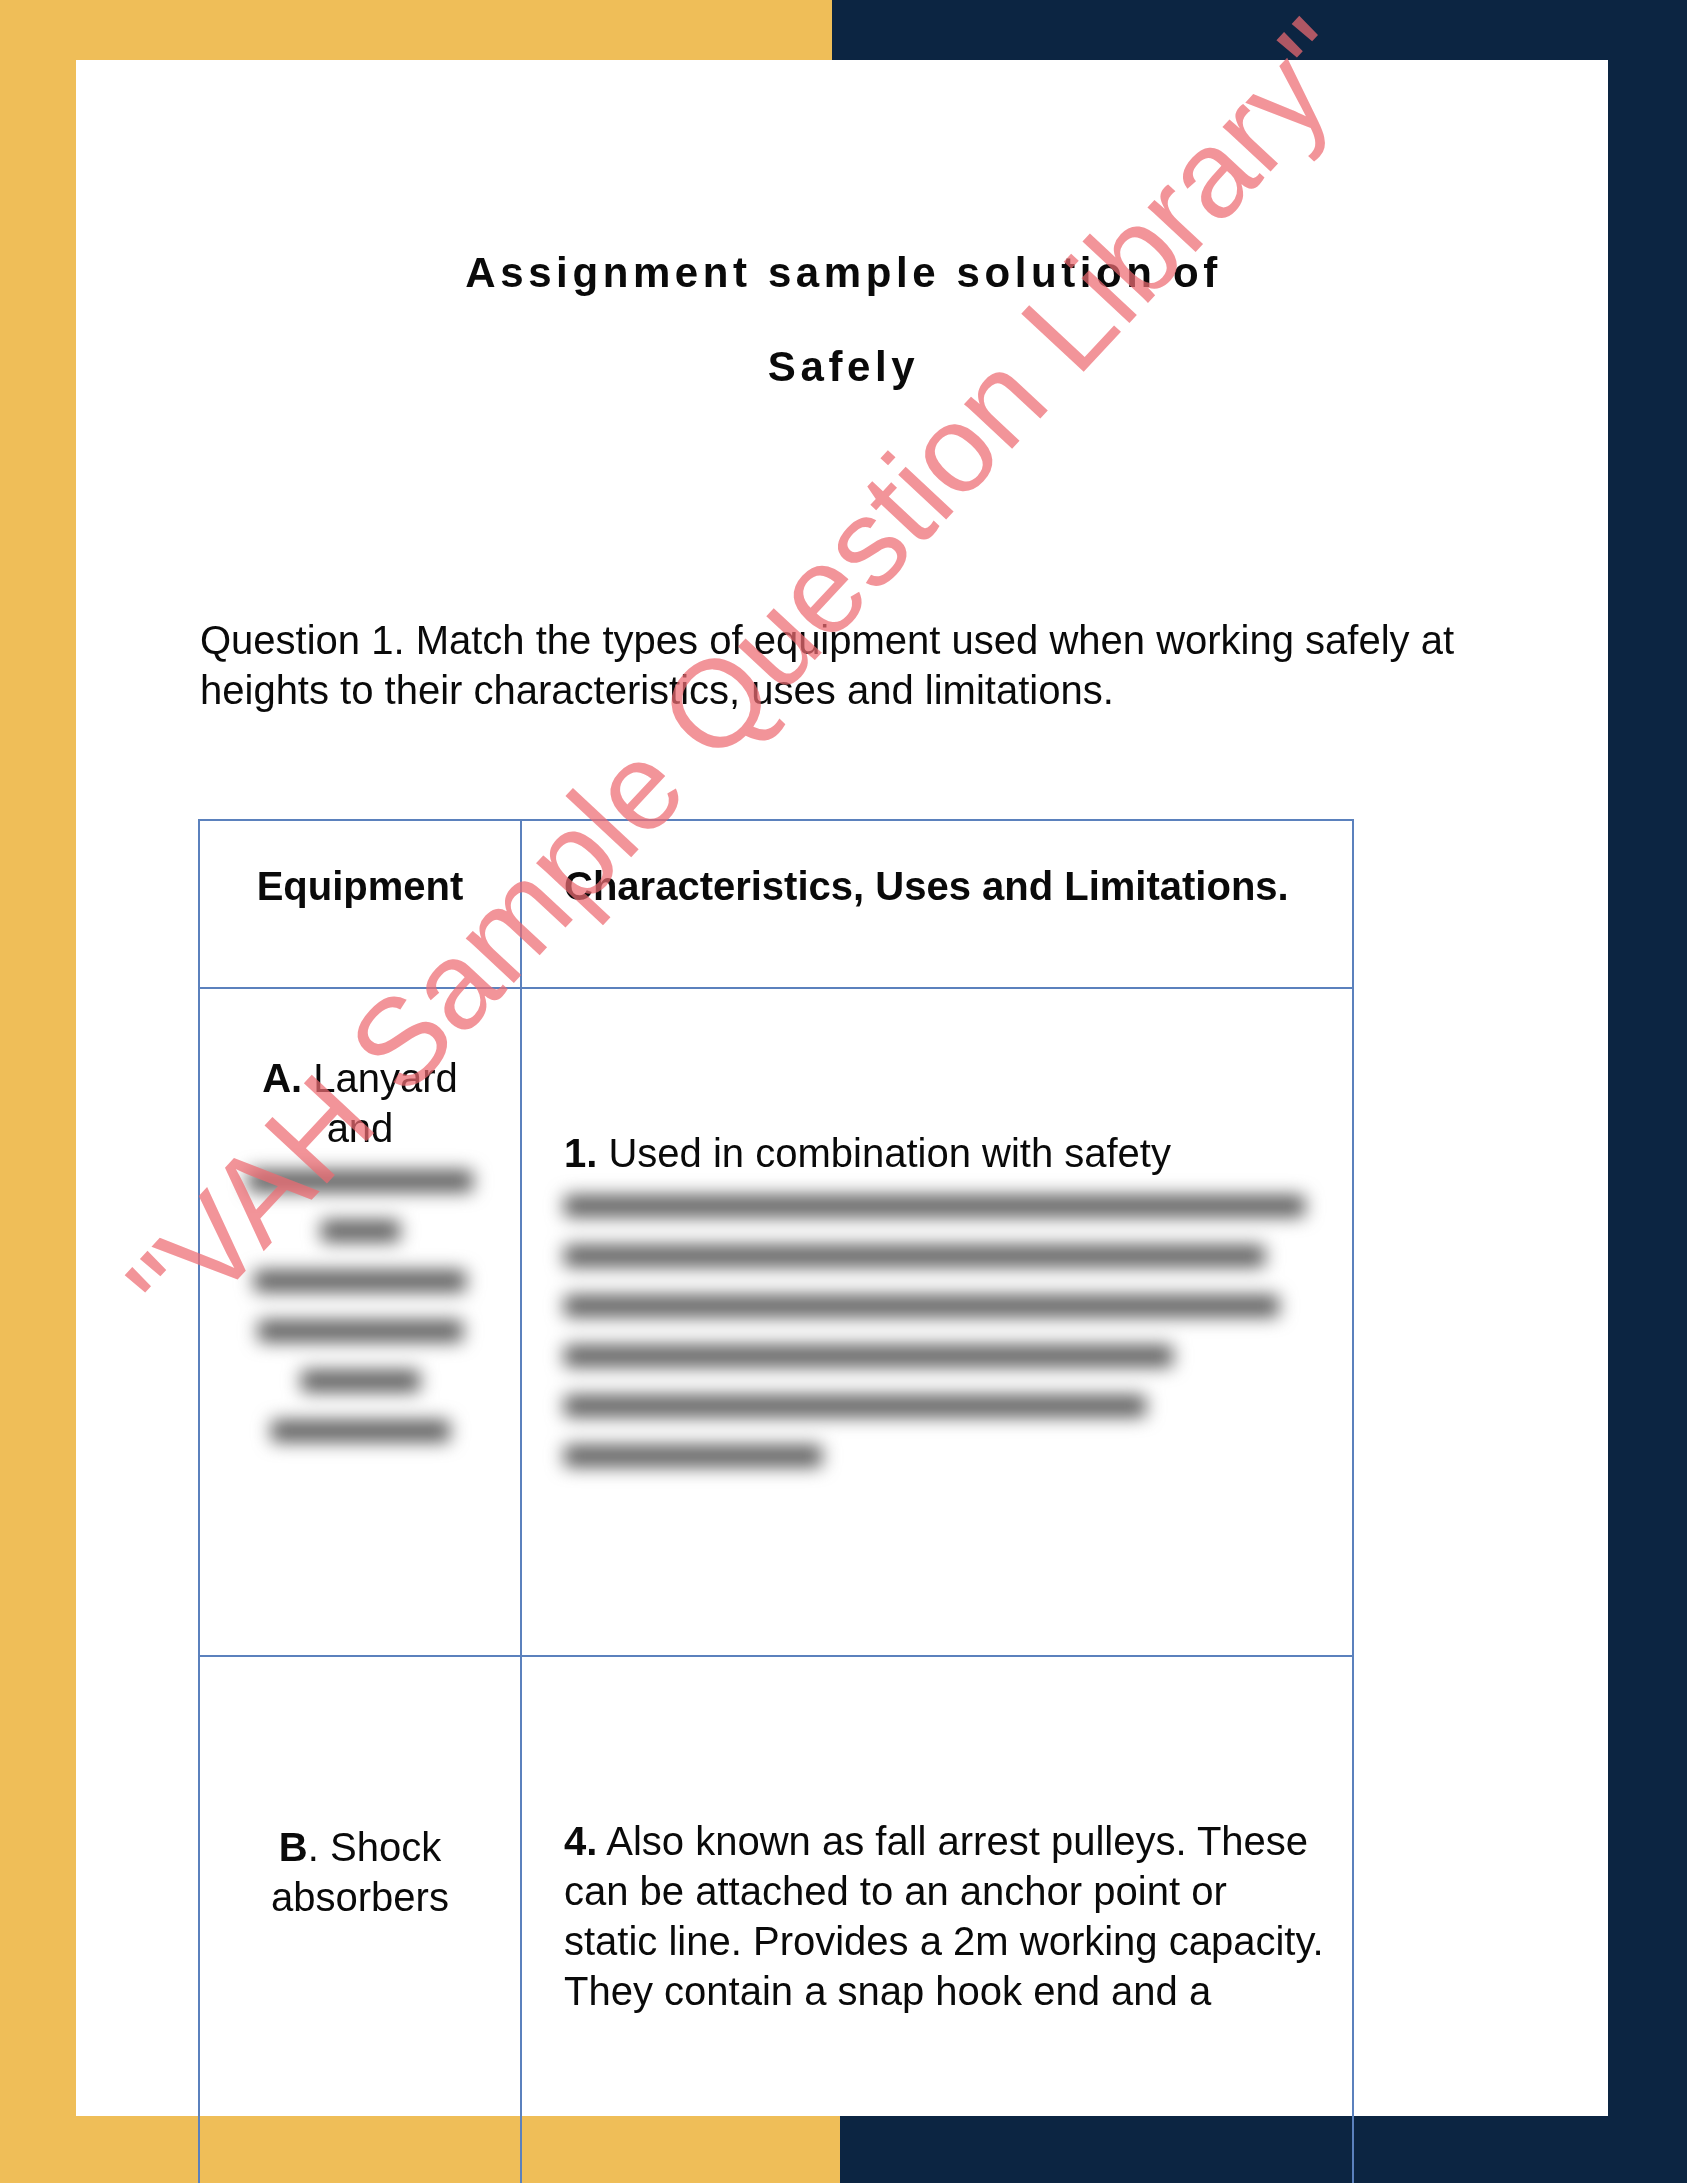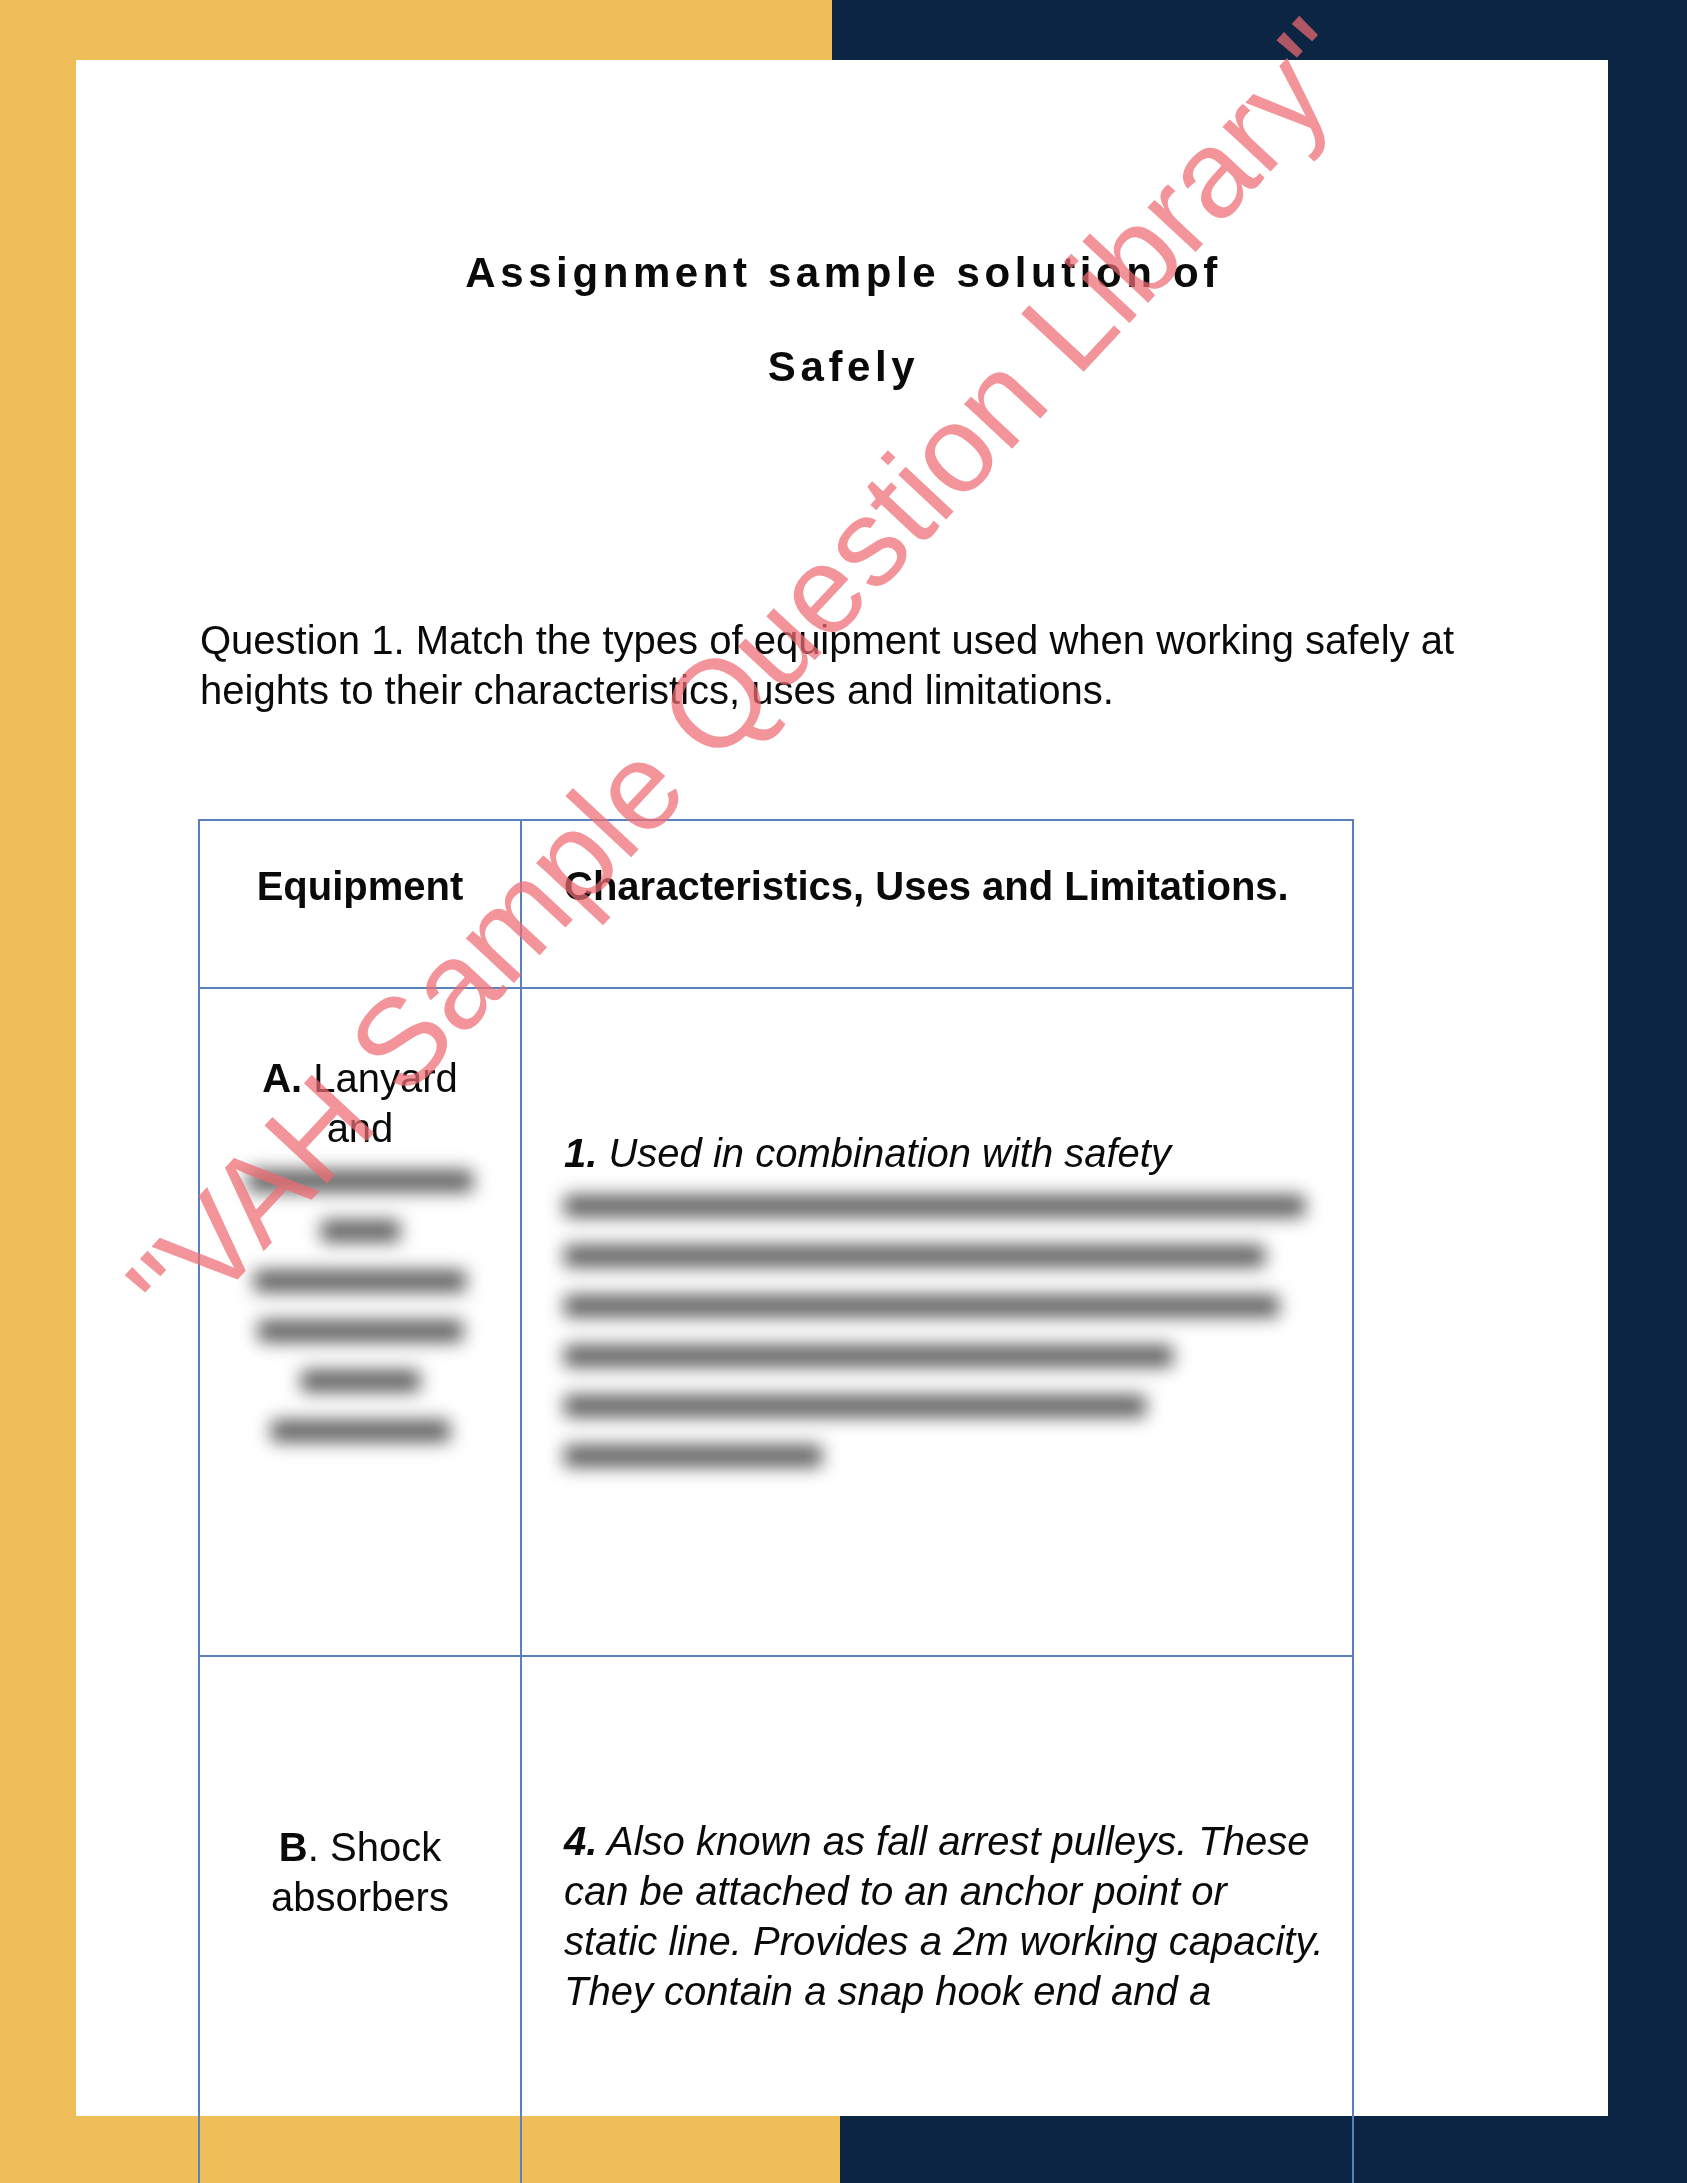--- a/index.html
+++ b/index.html
@@ -31,21 +31,21 @@
     border:2px solid #5b81bd; vertical-align:top; font-size:40px; line-height:50px; color:#0a0a0a;
   }
   .col1 { width:322px; }
   .hdr1 { text-align:center; font-weight:bold; padding-top:40px; height:168px; box-sizing:border-box; }
   .hdr2 { font-weight:bold; padding:40px 40px 0 42px;border-radius:30px; }
   .rowA td { height:527px; }
   .rowB td { height:426px; }
   .eqcell { text-align:center; padding:0 26.5px; }
   .eqA { padding-top:64px; }
   .eqB { padding-top:165px; }
-  .desc { padding:0 26.5px 0 42px; font-style:italic; }
+  .desc { padding:0 26.5px 0 42px; }
   .descA { padding-top:139px; }
   .descB { padding-top:159px; }
   .blur { filter:blur(9.3px); color:#6b6b6b; }
   .blurline { display:block; height:50px; }
   .bar { display:inline-block; height:22.5px; background:#5d5d5d; border-radius:4px; margin-top:14.6px; }
   .watermark {
     position:absolute; left:152px; top:1237px; white-space:nowrap;
     font-size:124px; color:#ee6b72; opacity:0.72;
     transform-origin:left center; transform:rotate(-47deg);
     pointer-events:none;

